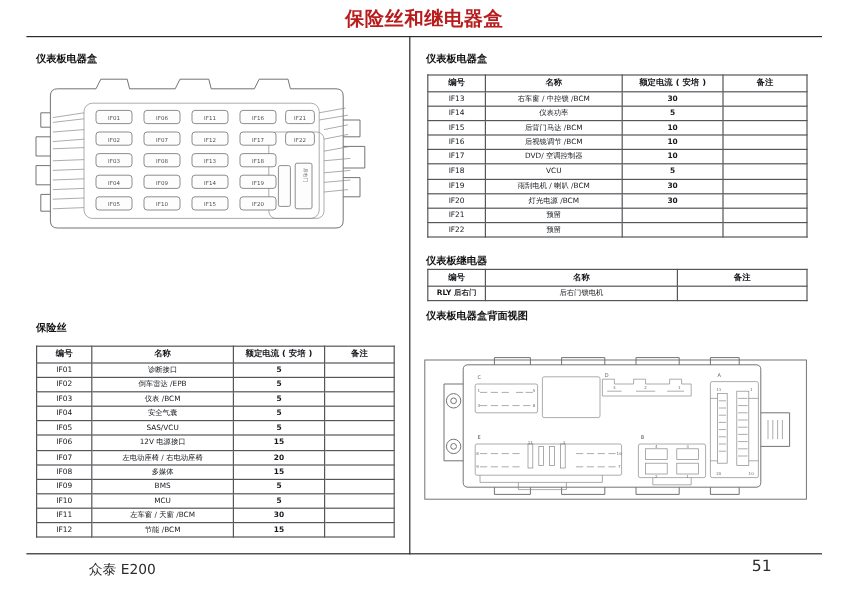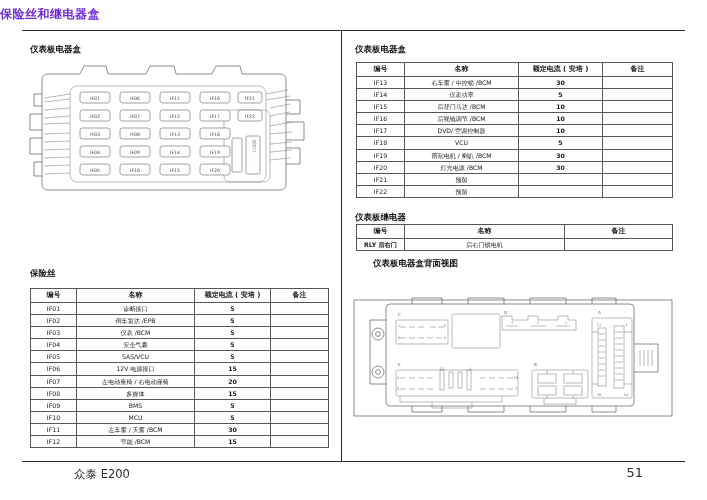--- a/index.html
+++ b/index.html
@@ -13,24 +13,24 @@
   .page {
     position: relative;
     width: 707px; height: 500px;
     background: #fff;
   }
 
   
   .doc-title {
     position: absolute;
     top: 6px; left: 0; right: 0;
-    text-align: left;
-    font-size: 12px;
+    text-align: center;
+    font-size: 16px;
     font-weight: bold;
-    color: #6d28d9;
+    color: #b91c1c;
     letter-spacing: 0.5px;
   }
   .header-rule {
     position: absolute;
     top: 30px; left: 22px; right: 22px;
     border-top: 1px solid #2b2b2b;
   }
   .center-divider {
     position: absolute;
     top: 30px; bottom: 38px;
@@ -438,21 +438,21 @@
     </thead>
     <tbody>
       <tr>
         <td class="id" style="font-weight:bold">RLY 后右门</td>
         <td class="nm">后右门锁电机</td>
         <td></td>
       </tr>
     </tbody>
   </table>
 
-  <div class="caption cap-abs" style="top:258px; left:373px;">仪表板电器盒背面视图</div>
+  <div class="caption cap-abs" style="top:258px; left:355px;">仪表板电器盒背面视图</div>
 
   <div class="diagram" style="top:272px; left:352px;">
     <svg width="324" height="172" viewBox="0 0 324 172">
 
       <rect class="ln" x="2" y="28" width="318" height="116"></rect>
 
       <path class="ln" d="M34,36 Q34,32 38,32 L278,32 Q282,32 282,36 L282,130 Q282,134 278,134 L38,134 Q34,134 34,130 Z"></path>
 
       <path class="ln" d="M34,48 L18,48 L18,112 L34,112"></path>
       <circle class="ln" cx="26" cy="62" r="6"></circle>

